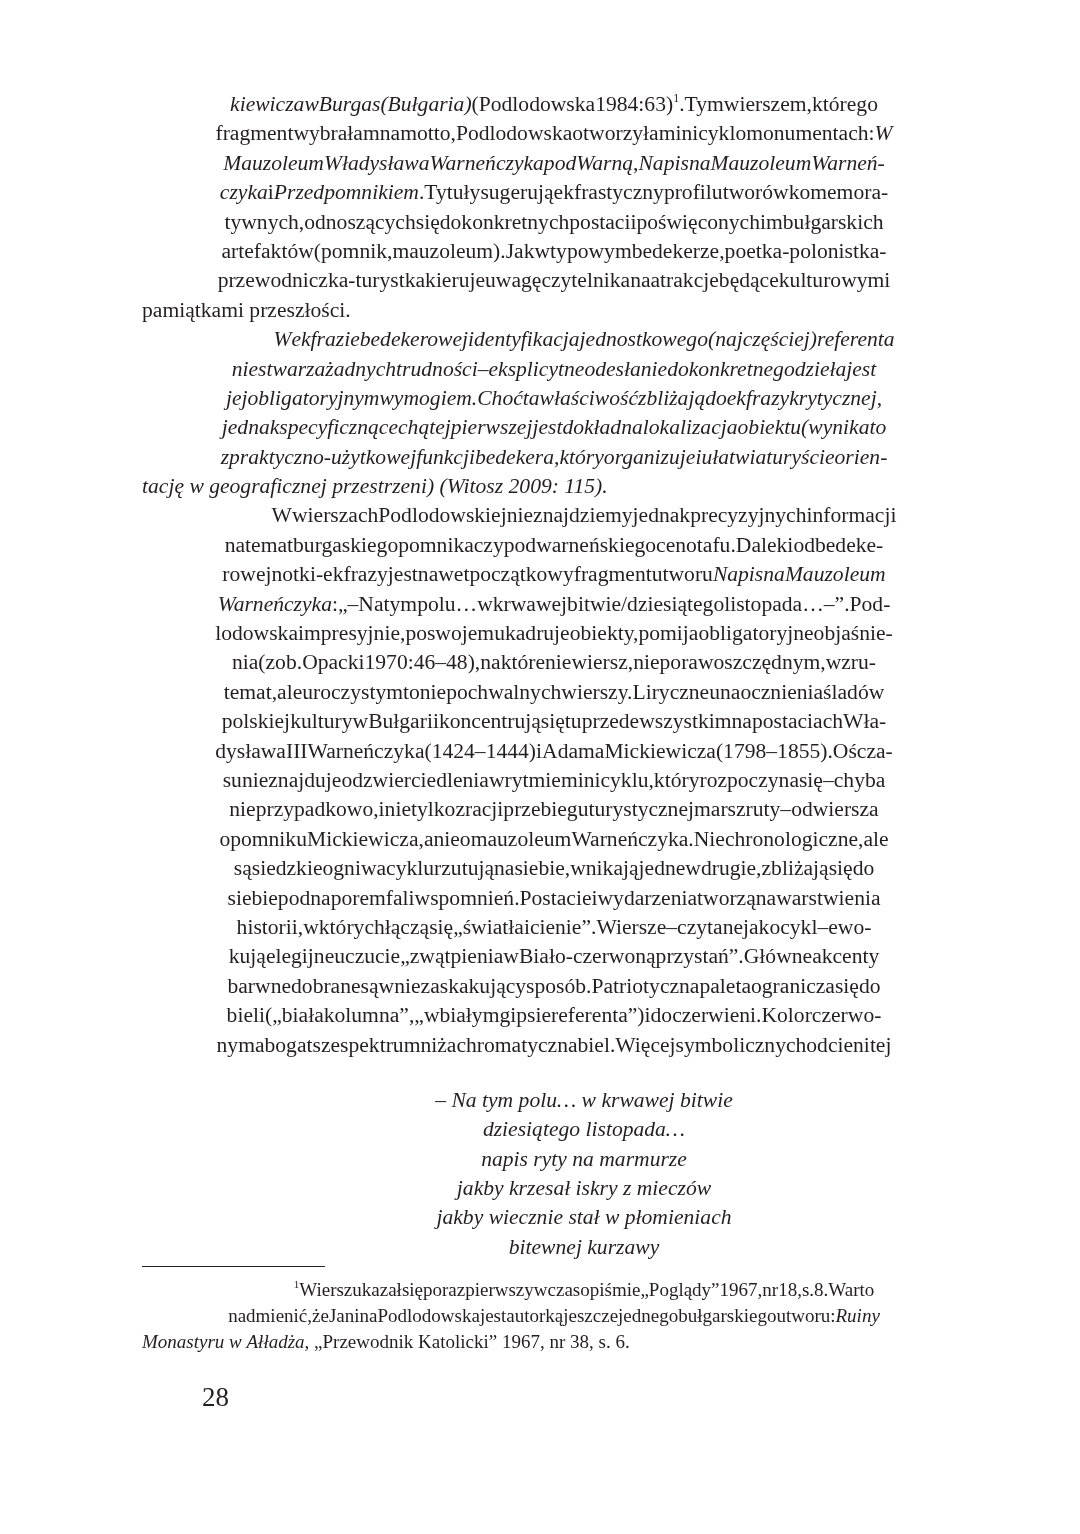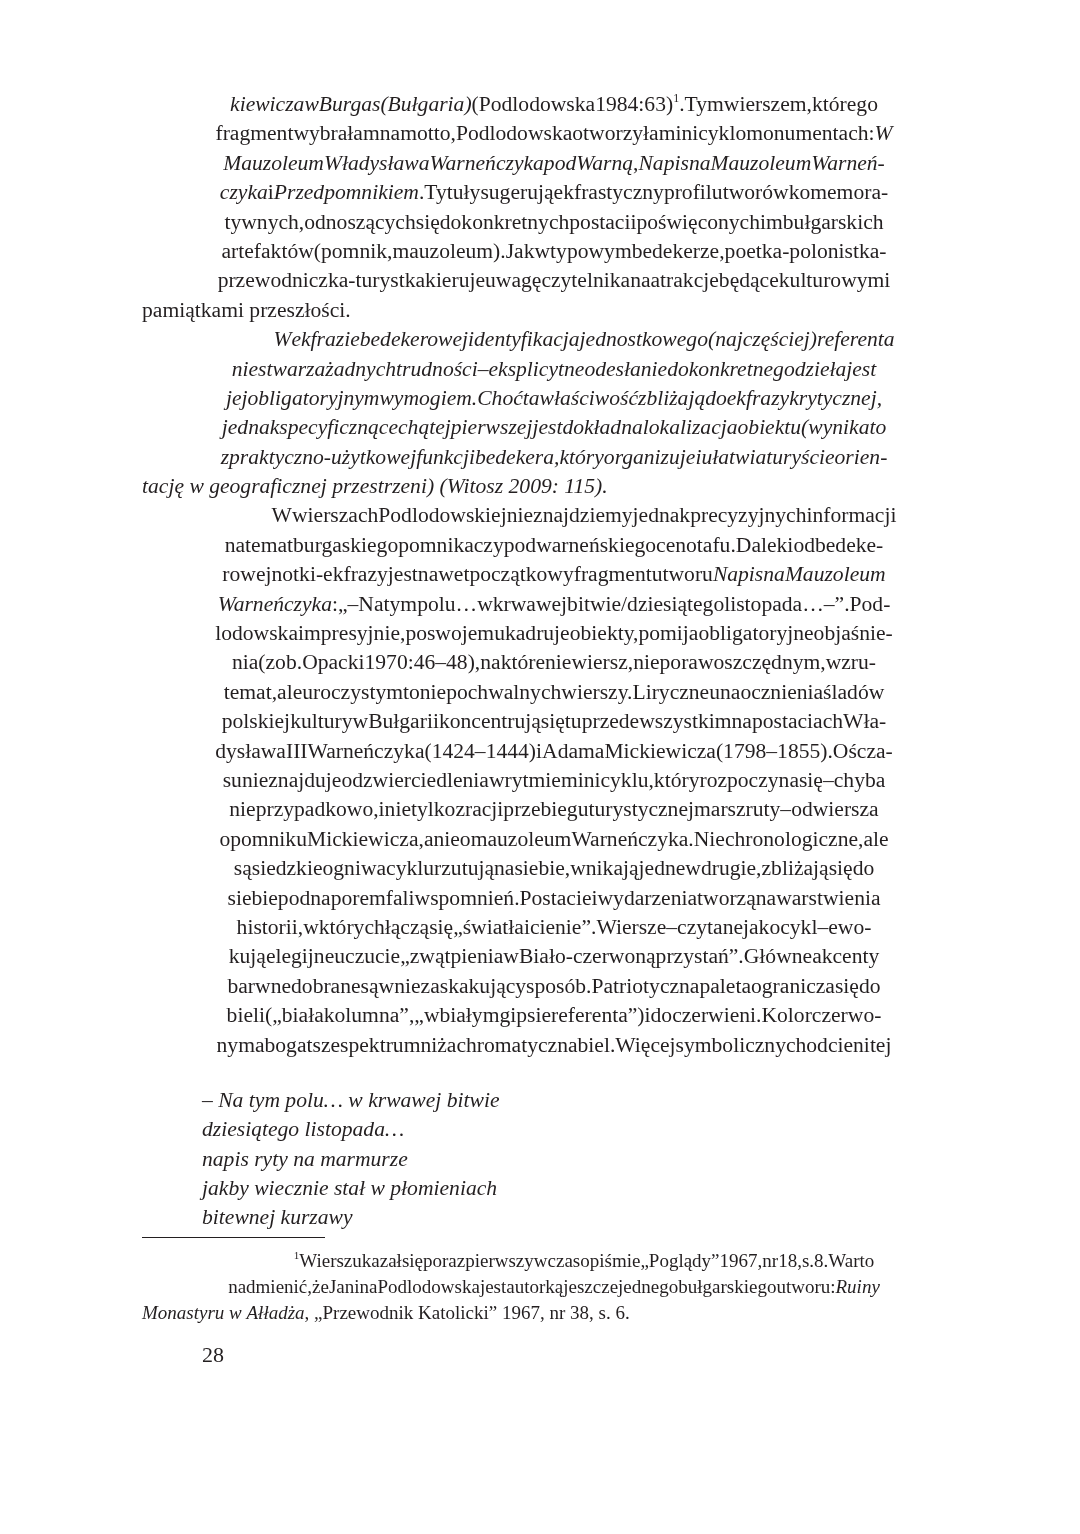--- a/index.html
+++ b/index.html
@@ -10,26 +10,26 @@
     color: #231f20; font-size: 21.6px; line-height: 29.4px;
   }
   .line { display: block; text-align: justify; text-align-last: justify; white-space: nowrap; height: 29.4px; }
   .line.last { text-align-last: left; }
   .line span { white-space: pre; }
   .i { font-style: italic; }
   .indent { padding-left: 60px; }
   sup { font-size: 12px; vertical-align: 9px; line-height: 0; }
   .gap { height: 26px; }
   .poem { padding-left: 60px; }
-  .poem .pl { display: block; height: 29.4px; font-style: italic; }
+  .poem .pl { display: block; height: 29.4px; font-style: italic; text-align: center; }
   .rule { width: 183px; height: 0; border-top: 1.6px solid #231f20; margin-top: 4px; margin-bottom: 10px; }
   .fn { font-size: 19px; line-height: 26px; }
   .fn .line { height: 26px; }
   .fn sup { font-size: 11px; vertical-align: 8px; }
-  .pagenum { font-size: 22px; margin-top: 14px; padding-left: 60px; }
+  .pagenum { font-size: 27px; margin-top: 28px; padding-left: 60px; }
   .jl { display: flex; justify-content: center; }
 </style>
 </head>
 <body>
 
 <div class="page">
   <div id="p1">
       <div class="line jl">
         <span><span class="i">kiewicza</span></span>
         <span><span class="i">w</span></span>
@@ -421,20 +421,21 @@
         <span><span>symbolicznych</span></span>
         <span><span>odcieni</span></span>
         <span><span>tej</span></span>
       </div>
     </div>
   <div class="gap"></div>
   <div id="poem" class="poem">
       <span class="pl">– Na tym polu… w krwawej bitwie</span>
       <span class="pl">dziesiątego listopada…</span>
       <span class="pl">napis ryty na marmurze</span>
+      <span class="pl">jakby krzesał iskry z mieczów</span>
       <span class="pl">jakby wiecznie stał w płomieniach</span>
       <span class="pl">bitewnej kurzawy</span>
     </div>
   <div class="rule"></div>
   <div id="fn" class="fn">
       <div class="line indent jl">
         <span><sup>1</sup></span>
         <span><span>Wiersz</span></span>
         <span><span>ukazał</span></span>
         <span><span>się</span></span>

